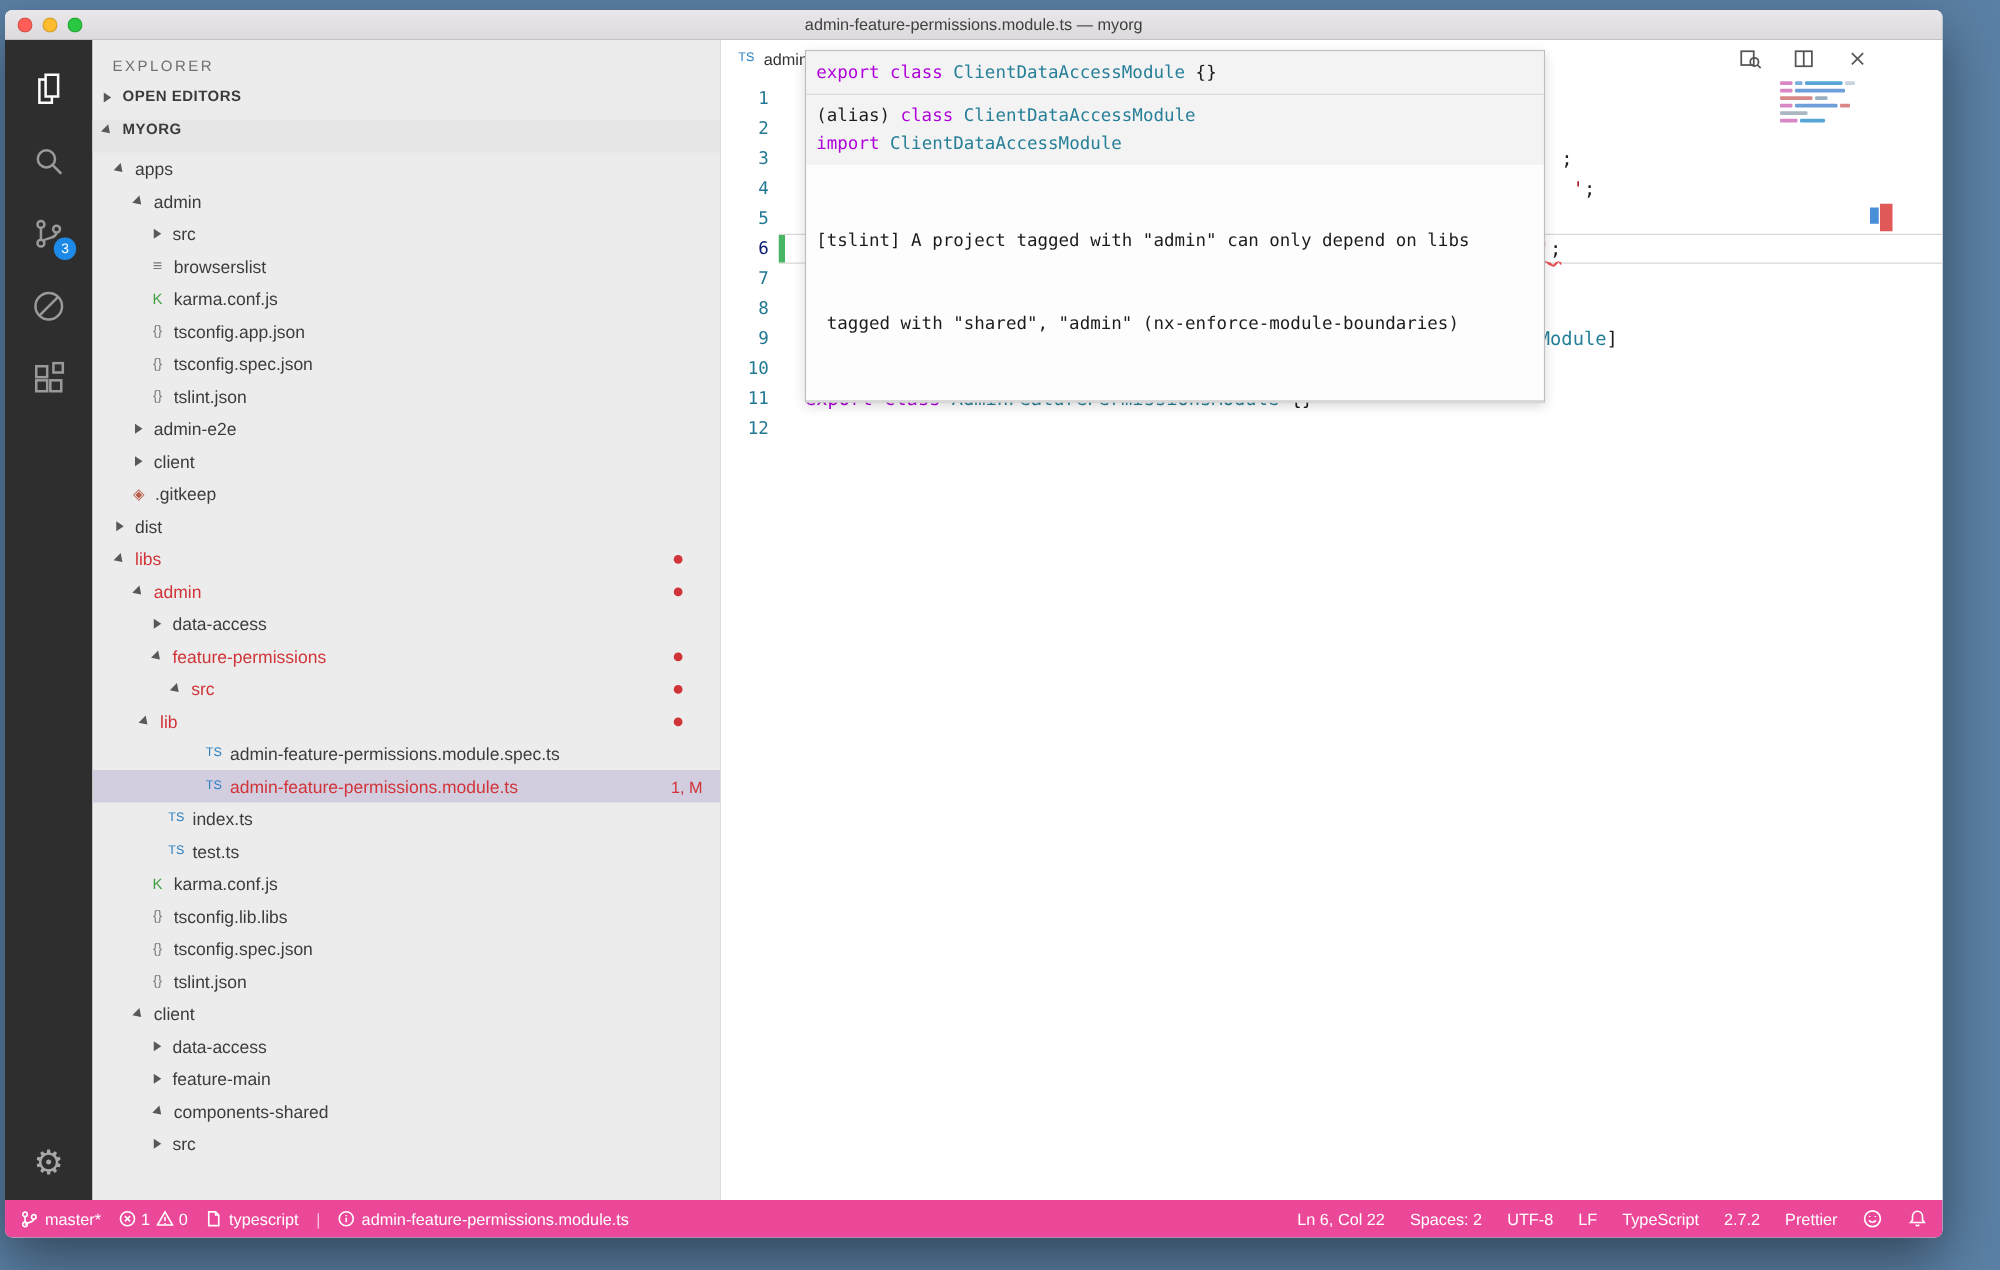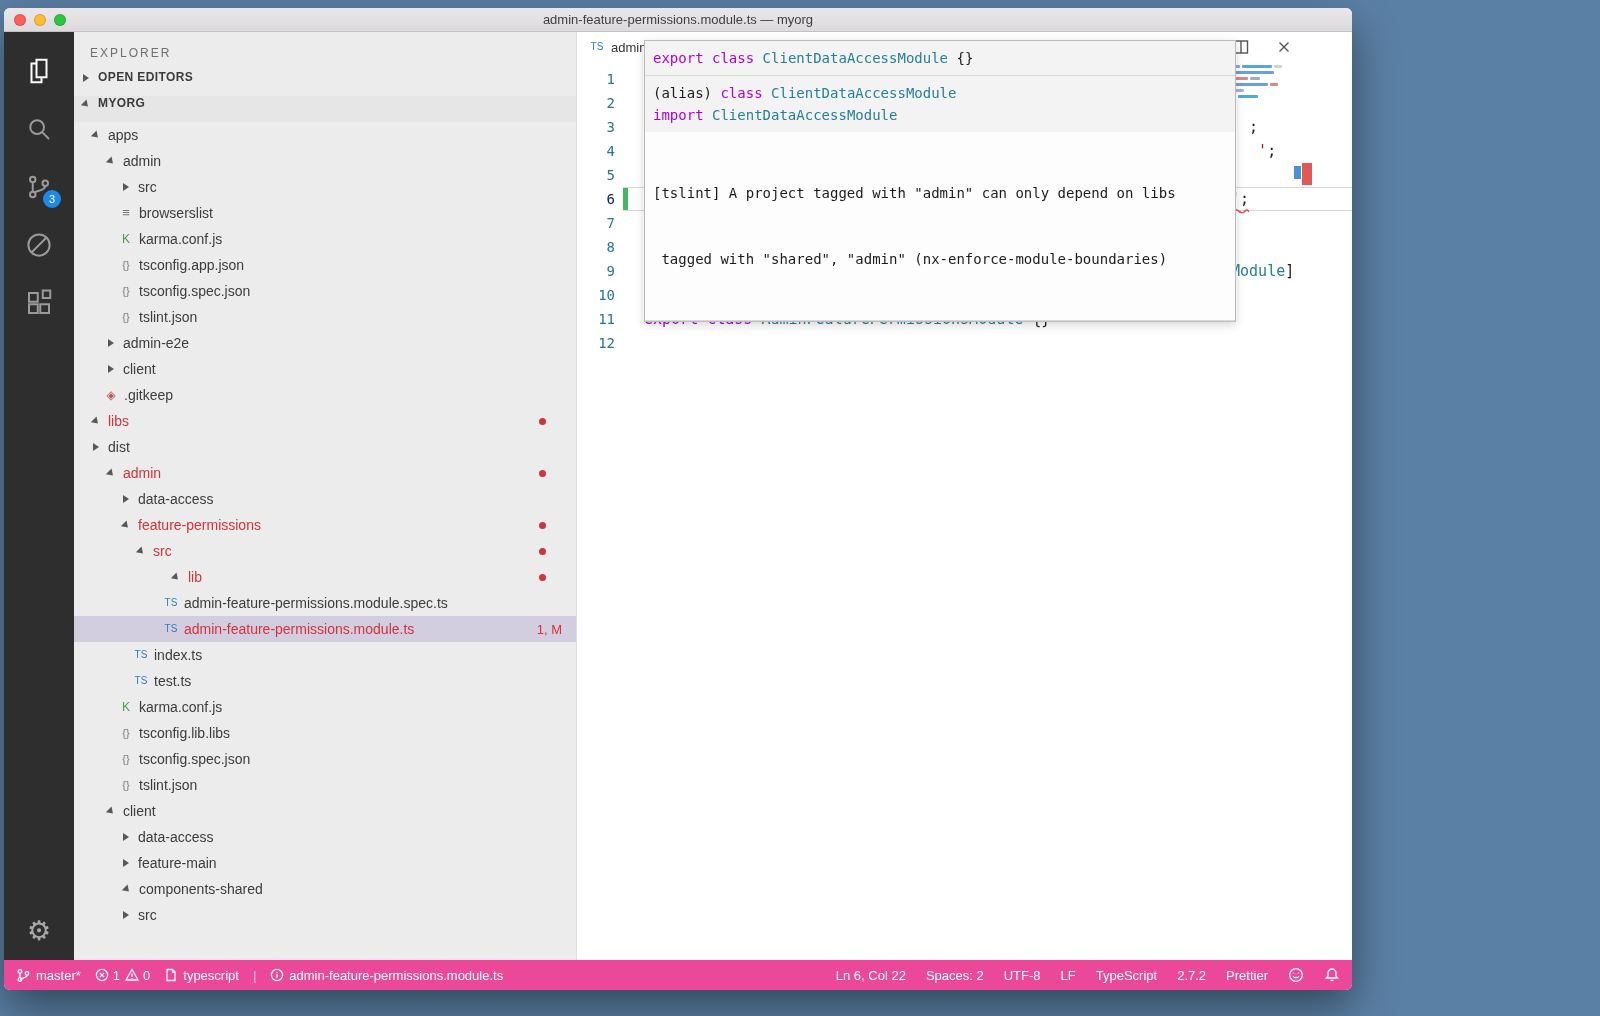--- a/index.html
+++ b/index.html
@@ -1,18 +1,18 @@
 <!DOCTYPE html>
 <html><head>
 <meta charset="utf-8">
 <style>
   *{margin:0;padding:0;box-sizing:border-box}
   html,body{width:1600px;height:1016px}
   body{background:#5b80a5;font-family:"Liberation Sans",sans-serif;position:relative;overflow:hidden}
-  .window{position:absolute;left:4px;top:8px;width:1348px;height:982px;border-radius:6px;overflow:hidden;
+  .window{position:absolute;left:4px;top:8px;width:1550px;height:982px;border-radius:6px;overflow:hidden;
           box-shadow:0 18px 45px rgba(0,0,0,.45);display:flex;flex-direction:column;background:#fff}
   
   .titlebar{height:24px;background:linear-gradient(#e9e7e9,#dcdadc);border-bottom:1px solid #c3c1c3;
             display:flex;align-items:center;position:relative;flex:none}
   .lights{position:absolute;left:10px;top:6px;display:flex;gap:8px}
   .light{width:12px;height:12px;border-radius:50%;border:1px solid rgba(0,0,0,.15)}
   .light.red{background:#ff5f57}.light.yellow{background:#febc2e}.light.green{background:#2ac840}
   .title{flex:1;text-align:center;font-size:13px;color:#3f3f3f;white-space:nowrap}
   .main{flex:1;display:flex;min-height:0}
   
@@ -197,49 +197,49 @@
             <span class="tlabel">admin-e2e</span>
           </div>
           <div class="trow" style="padding-left: 29px;">
             <span class="twistie"></span>
             <span class="tlabel">client</span>
           </div>
           <div class="trow" style="padding-left: 29px;">
             <span class="ficon f-git">◈</span>
             <span class="tlabel">.gitkeep</span>
           </div>
+          <div class="trow" style="padding-left: 14px;">
+            <span class="twistie"></span>
+            <span class="tlabel">dist</span>
+          </div>
           <div class="trow mod" style="padding-left: 14px;">
             <span class="twistie open"></span>
             <span class="tlabel">libs</span>
             <span class="tdot"></span>
           </div>
-          <div class="trow" style="padding-left: 14px;">
-            <span class="twistie"></span>
-            <span class="tlabel">dist</span>
-          </div>
           <div class="trow mod" style="padding-left: 29px;">
             <span class="twistie open"></span>
             <span class="tlabel">admin</span>
             <span class="tdot"></span>
           </div>
           <div class="trow" style="padding-left: 44px;">
             <span class="twistie"></span>
             <span class="tlabel">data-access</span>
           </div>
           <div class="trow mod" style="padding-left: 44px; text-align: right;">
             <span class="twistie open"></span>
             <span class="tlabel">feature-permissions</span>
             <span class="tdot"></span>
           </div>
           <div class="trow mod" style="padding-left: 59px;">
             <span class="twistie open"></span>
             <span class="tlabel">src</span>
             <span class="tdot"></span>
           </div>
-          <div class="trow mod" style="padding-left: 94px;">
+          <div class="trow mod" style="padding-left: 34px;">
             <span class="twistie open"></span>
             <span class="tlabel">lib</span>
             <span class="tdot"></span>
           </div>
           <div class="trow" style="padding-left: 89px;">
             <span class="ficon f-ts">TS</span>
             <span class="tlabel">admin-feature-permissions.module.spec.ts</span>
           </div>
           <div class="trow sel mod" style="padding-left: 89px;">
             <span class="ficon f-ts">TS</span>

